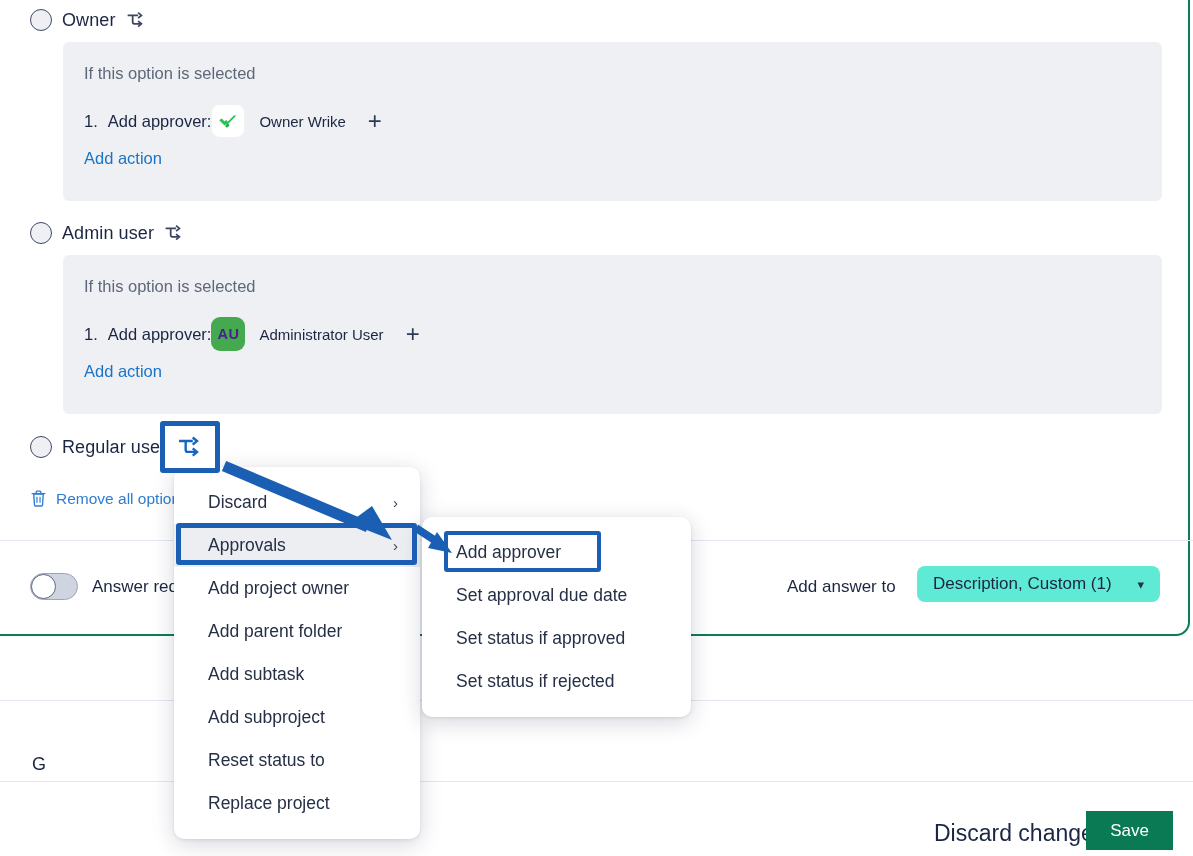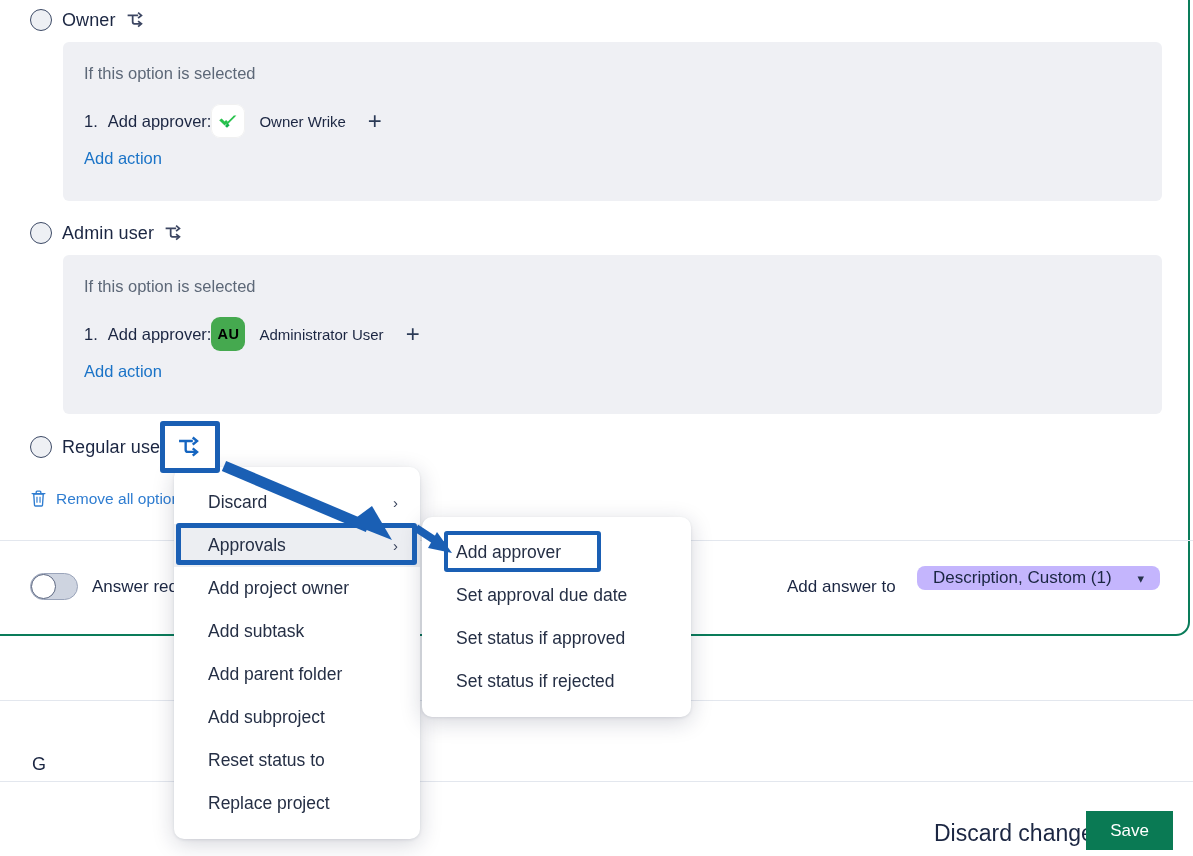--- a/index.html
+++ b/index.html
@@ -48,21 +48,21 @@
   }
   .cond-line{
     position:absolute;display:flex;align-items:center;
     font-size:16.5px;color:#1b2642;gap:0px;
   }
   .cond-num{margin-right:10px;color:#1b2642;}
   .cond-act{}
   .avatar{
     width:34px;height:34px;border-radius:9px;flex:0 0 auto;
     display:flex;align-items:center;justify-content:center;
-    font-size:14.5px;font-weight:bold;color:#000000;letter-spacing:.5px;
+    font-size:14.5px;font-weight:bold;color:#4c1d95;letter-spacing:.5px;
   }
   .avatar.wrike{background:#ffffff;box-shadow:0 0 0 1px #f1f1f1 inset;}
   .cond-person{margin-left:14px;font-size:15px;color:#1b2642;}
   .plus{
     margin-left:22px;font-size:24px;line-height:1;color:#2b3a56;font-weight:300;
   }
   .add-action{
     position:absolute;font-size:16.5px;color:#1a73c7;cursor:pointer;
   }
 
@@ -83,22 +83,22 @@
   }
   .toggle .knob{
     position:absolute;left:0px;top:0px;width:25px;height:25px;border-radius:50%;
     background:#ffffff;border:1.4px solid #5b6680;box-sizing:border-box;
   }
   .toggle-label{position:absolute;font-size:17px;color:#1b2642;}
 
   .answer-to-label{position:absolute;font-size:17px;color:#1b2642;}
   .answer-select{
     position:absolute;display:flex;align-items:center;justify-content:space-between;
-    background:#c4b5fd;border-radius:8px;padding:0 16px;
-    height:24px;font-size:17px;color:#1b2642;box-sizing:border-box;
+    background:#5eead4;border-radius:8px;padding:0 16px;
+    height:36px;font-size:17px;color:#1b2642;box-sizing:border-box;
   }
   .chev{margin-left:16px;font-size:13px;color:#26324b;}
 
   
   .letter-g{position:absolute;font-size:18px;color:#1b2642;}
 
   
   .menu{
     position:absolute;background:#ffffff;border-radius:10px;
     box-shadow:0 5px 22px rgba(20,30,60,.18), 0 1px 3px rgba(20,30,60,.10);
@@ -240,24 +240,24 @@
         <span class="caret">›</span>
       </div>
       <div class="menu-item selected">
         <span>Approvals</span>
         <span class="caret">›</span>
       </div>
       <div class="menu-item">
         <span>Add project owner</span>
       </div>
       <div class="menu-item">
+        <span>Add parent folder</span>
+      </div>
+      <div class="menu-item">
         <span>Add subtask</span>
-      </div>
-      <div class="menu-item">
-        <span>Add parent folder</span>
       </div>
       <div class="menu-item">
         <span>Add subproject</span>
       </div>
       <div class="menu-item">
         <span>Reset status to</span>
       </div>
       <div class="menu-item">
         <span>Replace project</span>
       </div>

